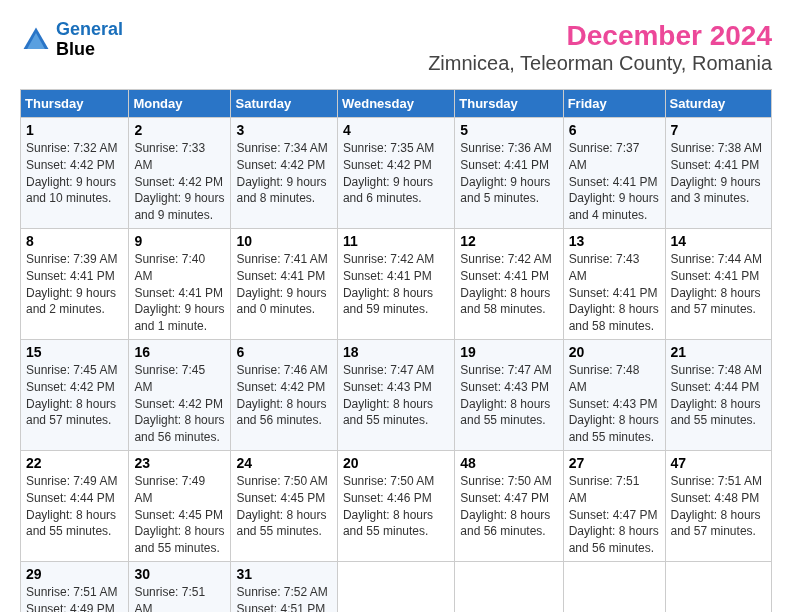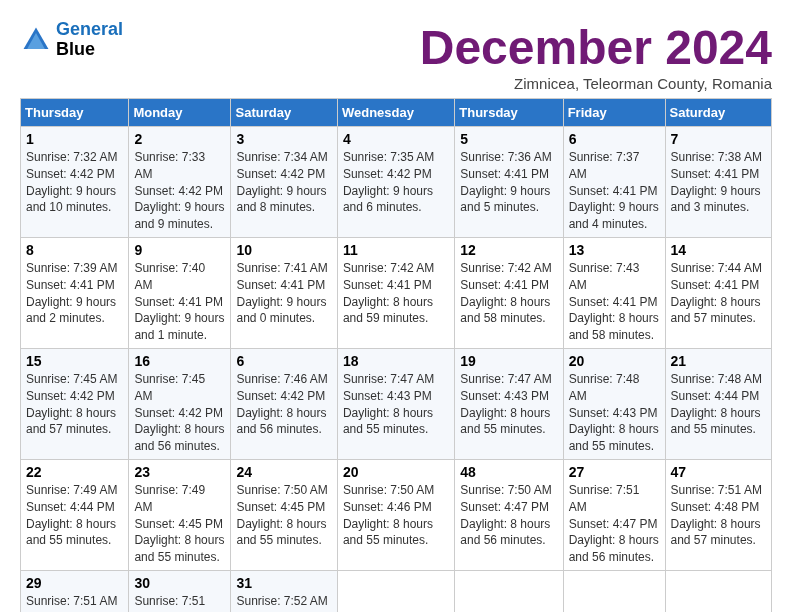--- a/index.html
+++ b/index.html
@@ -7,21 +7,21 @@
       font-family: Arial, sans-serif;
       background: #fff;
       width: 792px;
       min-height: 612px;
       padding: 20px;
     }
     .header-section {
       display: flex;
       justify-content: space-between;
       align-items: flex-start;
-      margin-bottom: 6px;
+      margin-bottom: 14px;
     }
     .logo {
       display: flex;
       align-items: center;
       gap: 4px;
     }
     .logo-text {
       font-size: 18px;
       font-weight: bold;
       color: #333;
@@ -31,26 +31,26 @@
       color: #1a6fbb;
     }
     .logo-icon {
       width: 32px;
       height: 32px;
     }
     .title-block {
       text-align: right;
     }
     .main-title {
-      font-size: 48px;
-      font-weight: bold;
-      color: #701a75;
+      font-size: 28px;
+      font-weight: bold;
+      color: #ec4899;
     }
     .subtitle {
-      font-size: 15px;
+      font-size: 20px;
       color: #444;
     }
     table {
       width: 100%;
       border-collapse: collapse;
       font-size: 11px;
     }
     thead tr th {
       background-color: #2a75c7;
       color: #fff;

